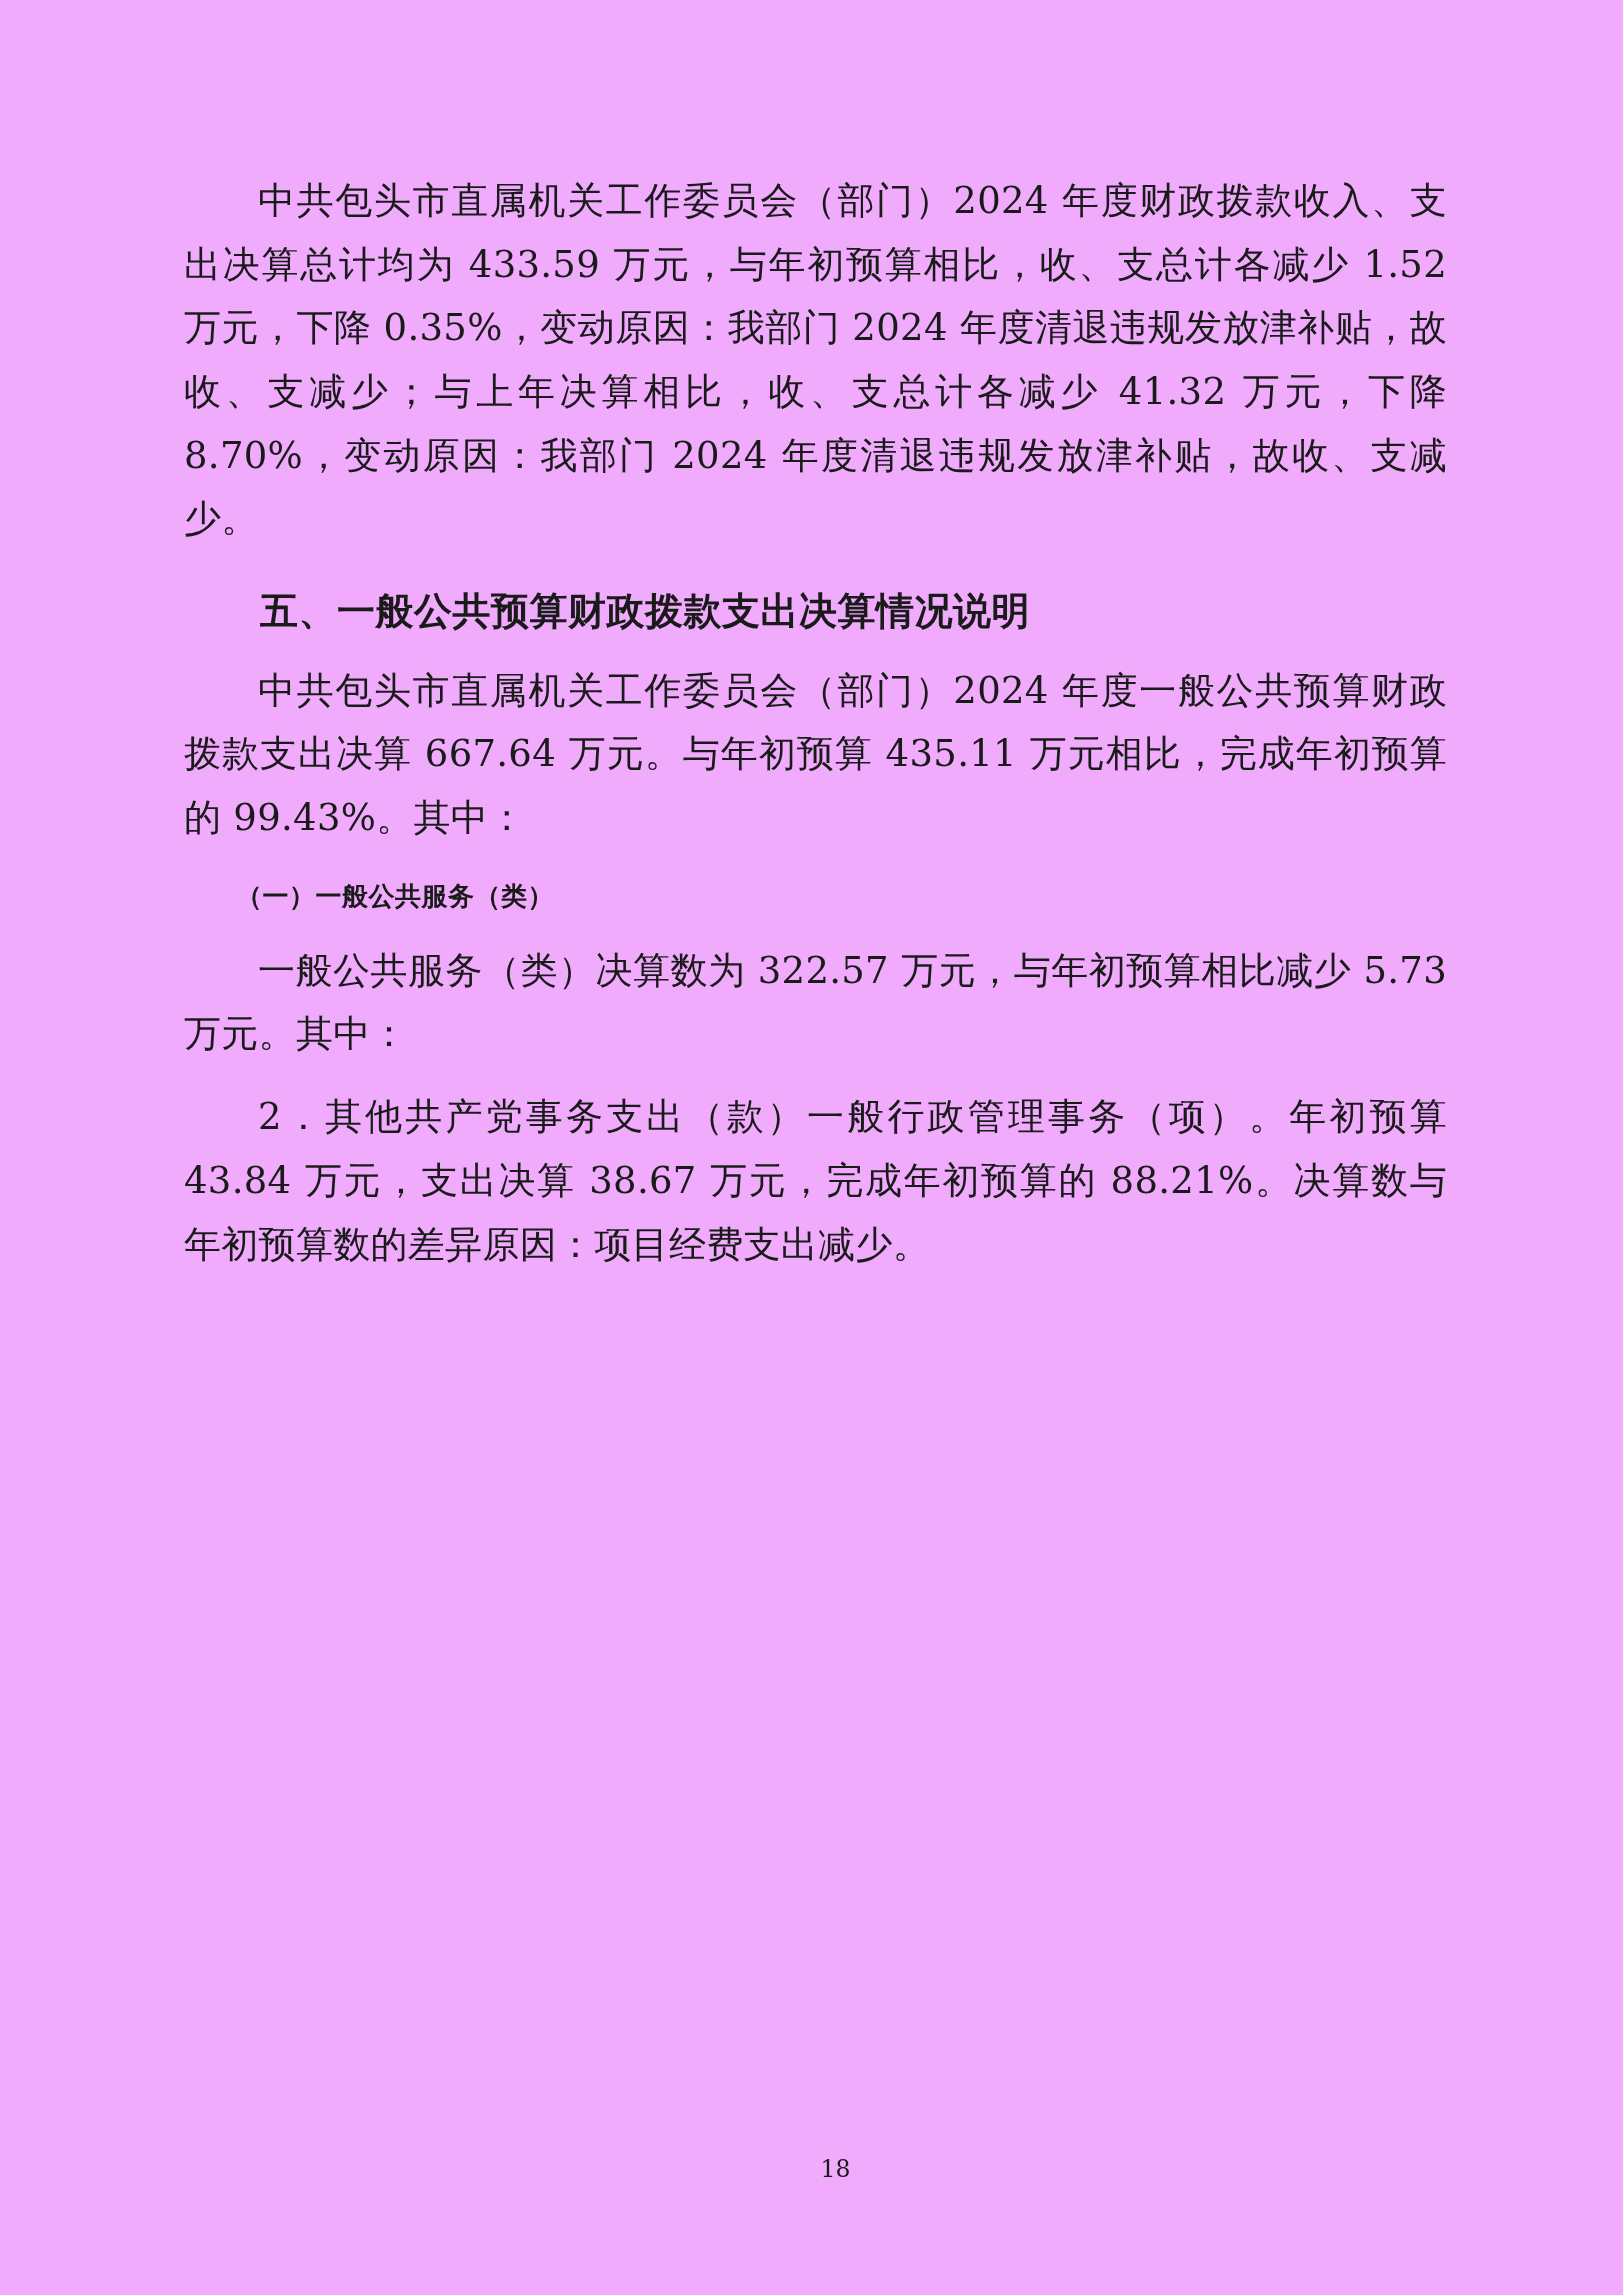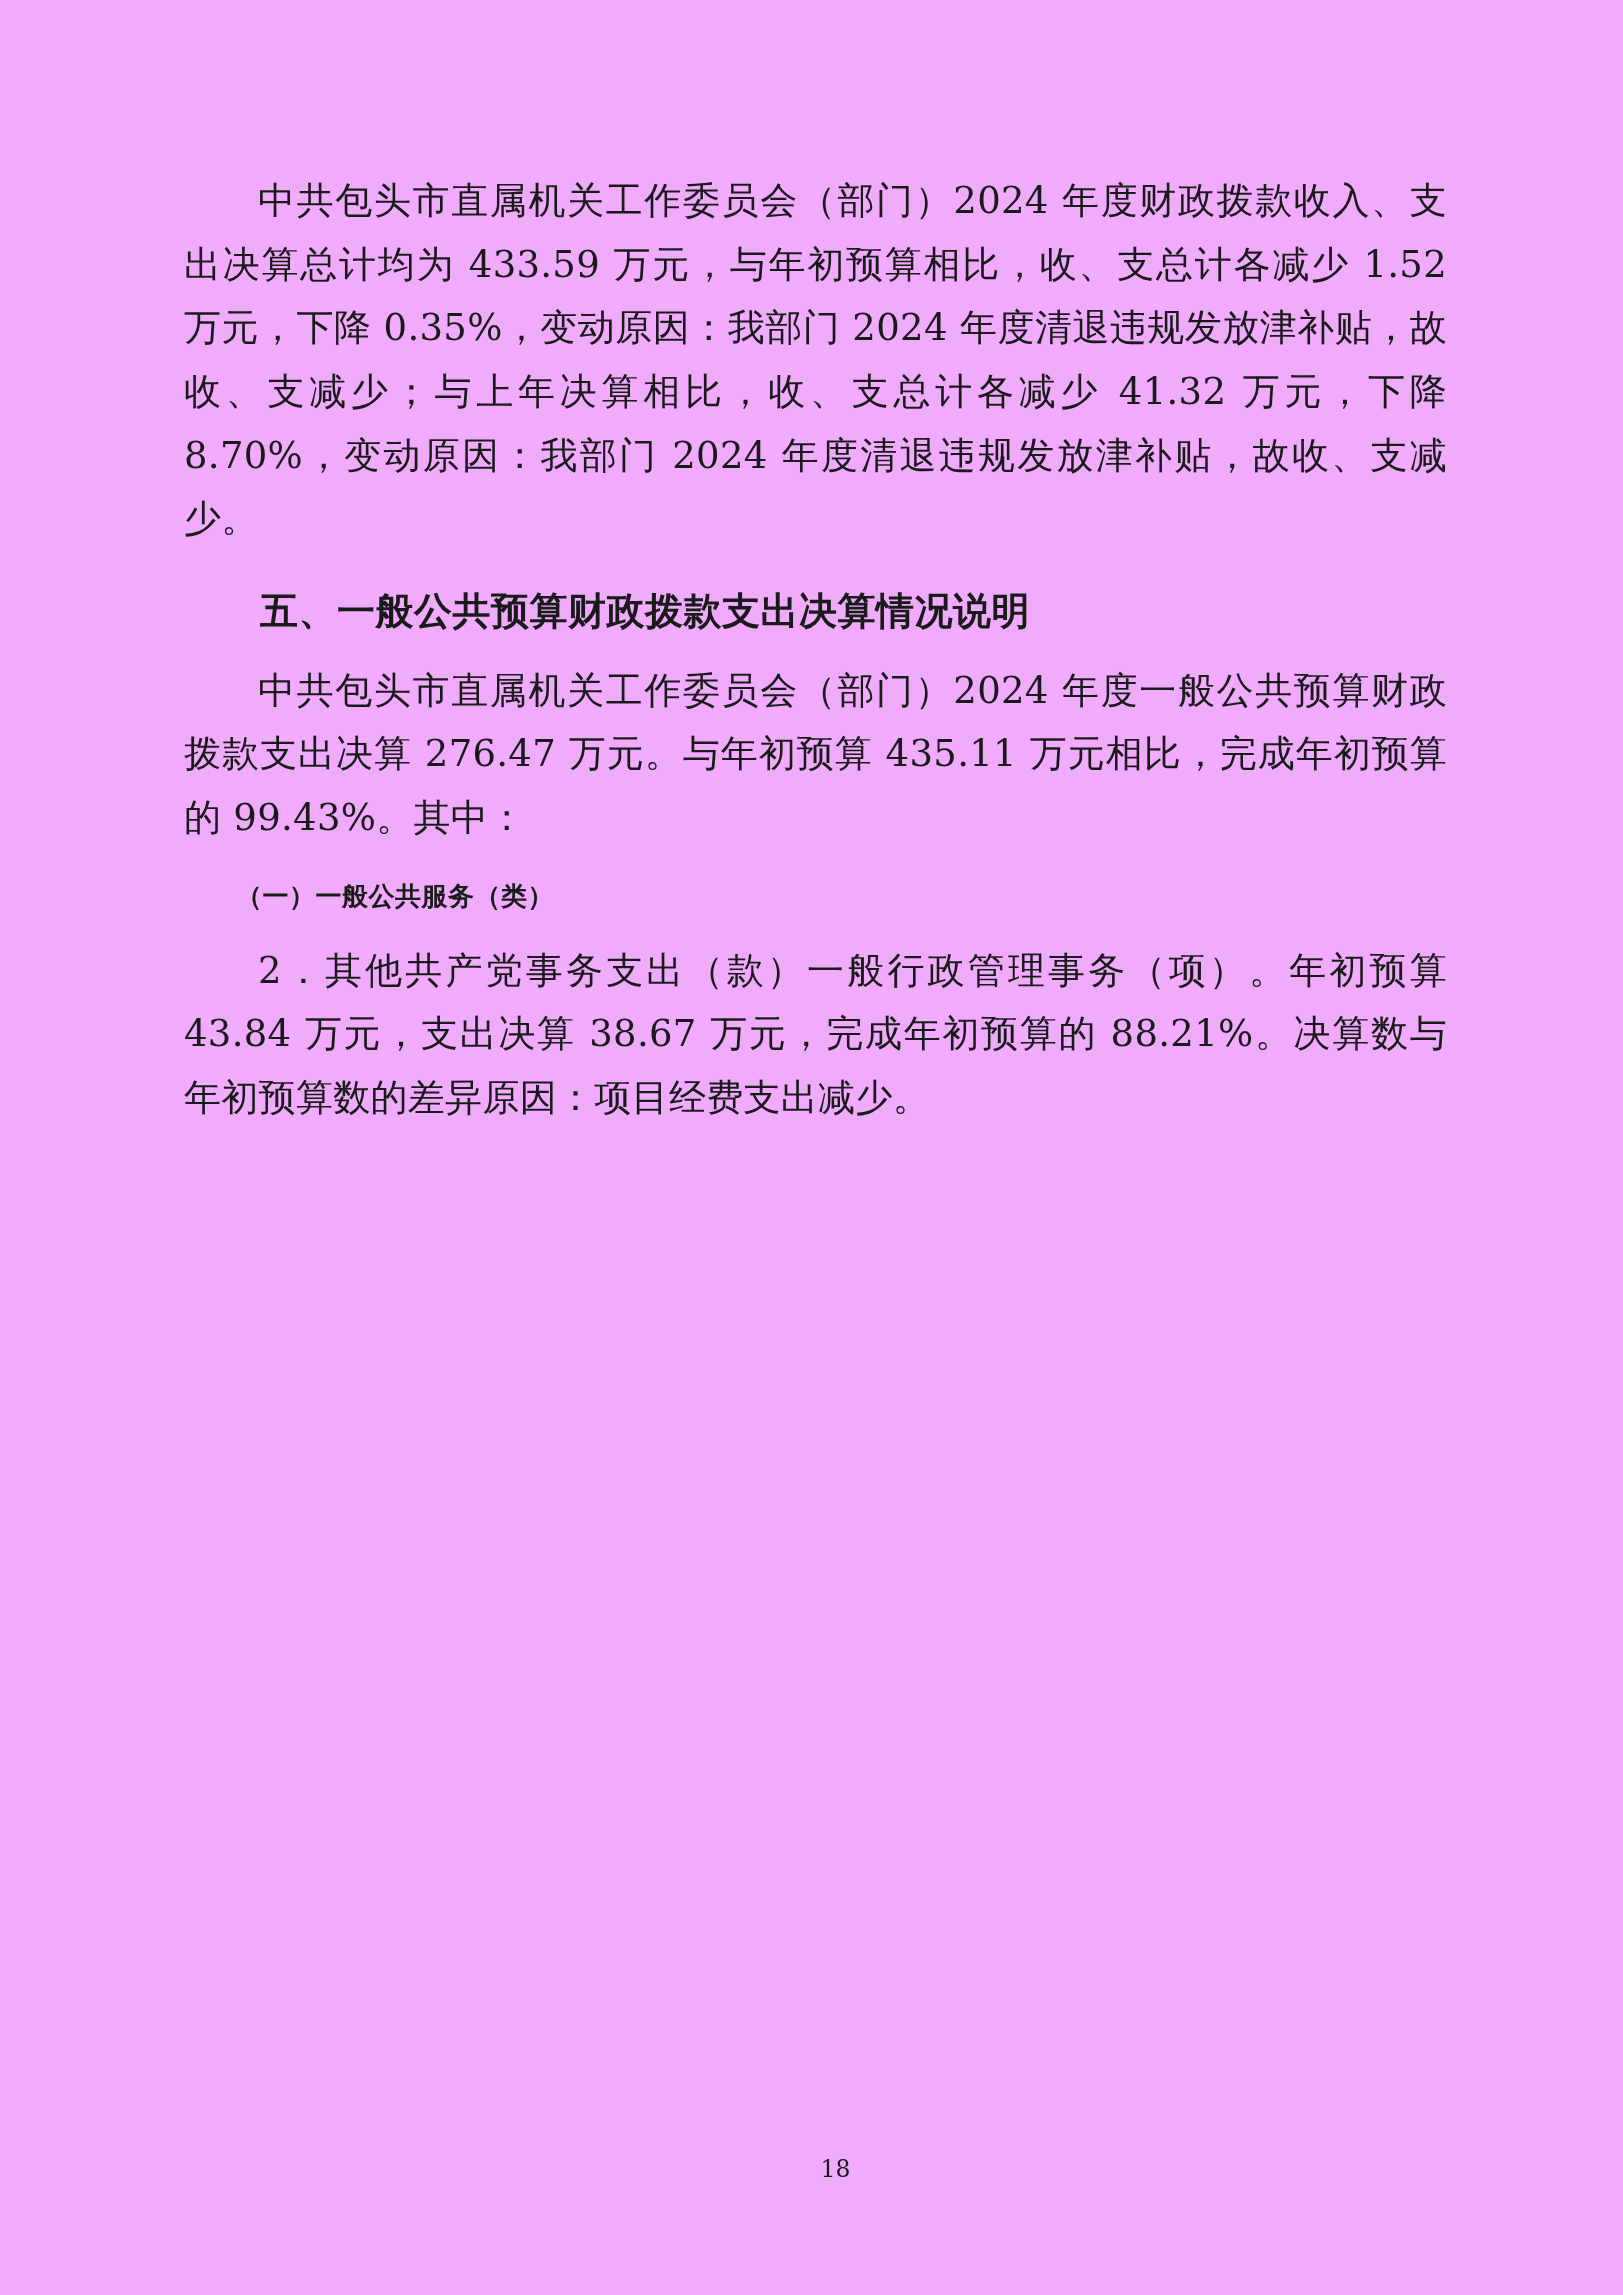--- a/index.html
+++ b/index.html
@@ -85,24 +85,25 @@
 </head>
 <body>
 
 <div class="page">
   <div class="content">
 
     <p class="para">中共包头市直属机关工作委员会（部门）2024 年度财政拨款收入、支出决算总计均为 433.59 万元，与年初预算相比，收、支总计各减少 1.52 万元，下降 0.35%，变动原因：我部门 2024 年度清退违规发放津补贴，故收、支减少；与上年决算相比，收、支总计各减少 41.32 万元，下降 8.70%，变动原因：我部门 2024 年度清退违规发放津补贴，故收、支减少。</p>
 
     <h2 class="section-heading">五、一般公共预算财政拨款支出决算情况说明</h2>
 
-    <p class="para">中共包头市直属机关工作委员会（部门）2024 年度一般公共预算财政拨款支出决算 276.47 万元。与年初预算 435.11 万元相比，完成年初预算的 99.43%。其中：</p>
+    <p class="para">中共包头市直属机关工作委员会（部门）2024 年度一般公共预算财政拨款支出决算 667.64 万元。与年初预算 435.11 万元相比，完成年初预算的 99.43%。其中：</p>
 
     <h3 class="sub-heading">（一）一般公共服务（类）</h3>
 
+    <p class="para spaced">一般公共服务（类）决算数为 322.57 万元，与年初预算相比减少 5.73 万元。其中：</p>
 
 
     <p class="para spaced">2．其他共产党事务支出（款）一般行政管理事务（项）。年初预算 43.84 万元，支出决算 38.67 万元，完成年初预算的 88.21%。决算数与年初预算数的差异原因：项目经费支出减少。</p>
 
   </div>
 
   <div class="page-number">18</div>
 </div>
 
 

